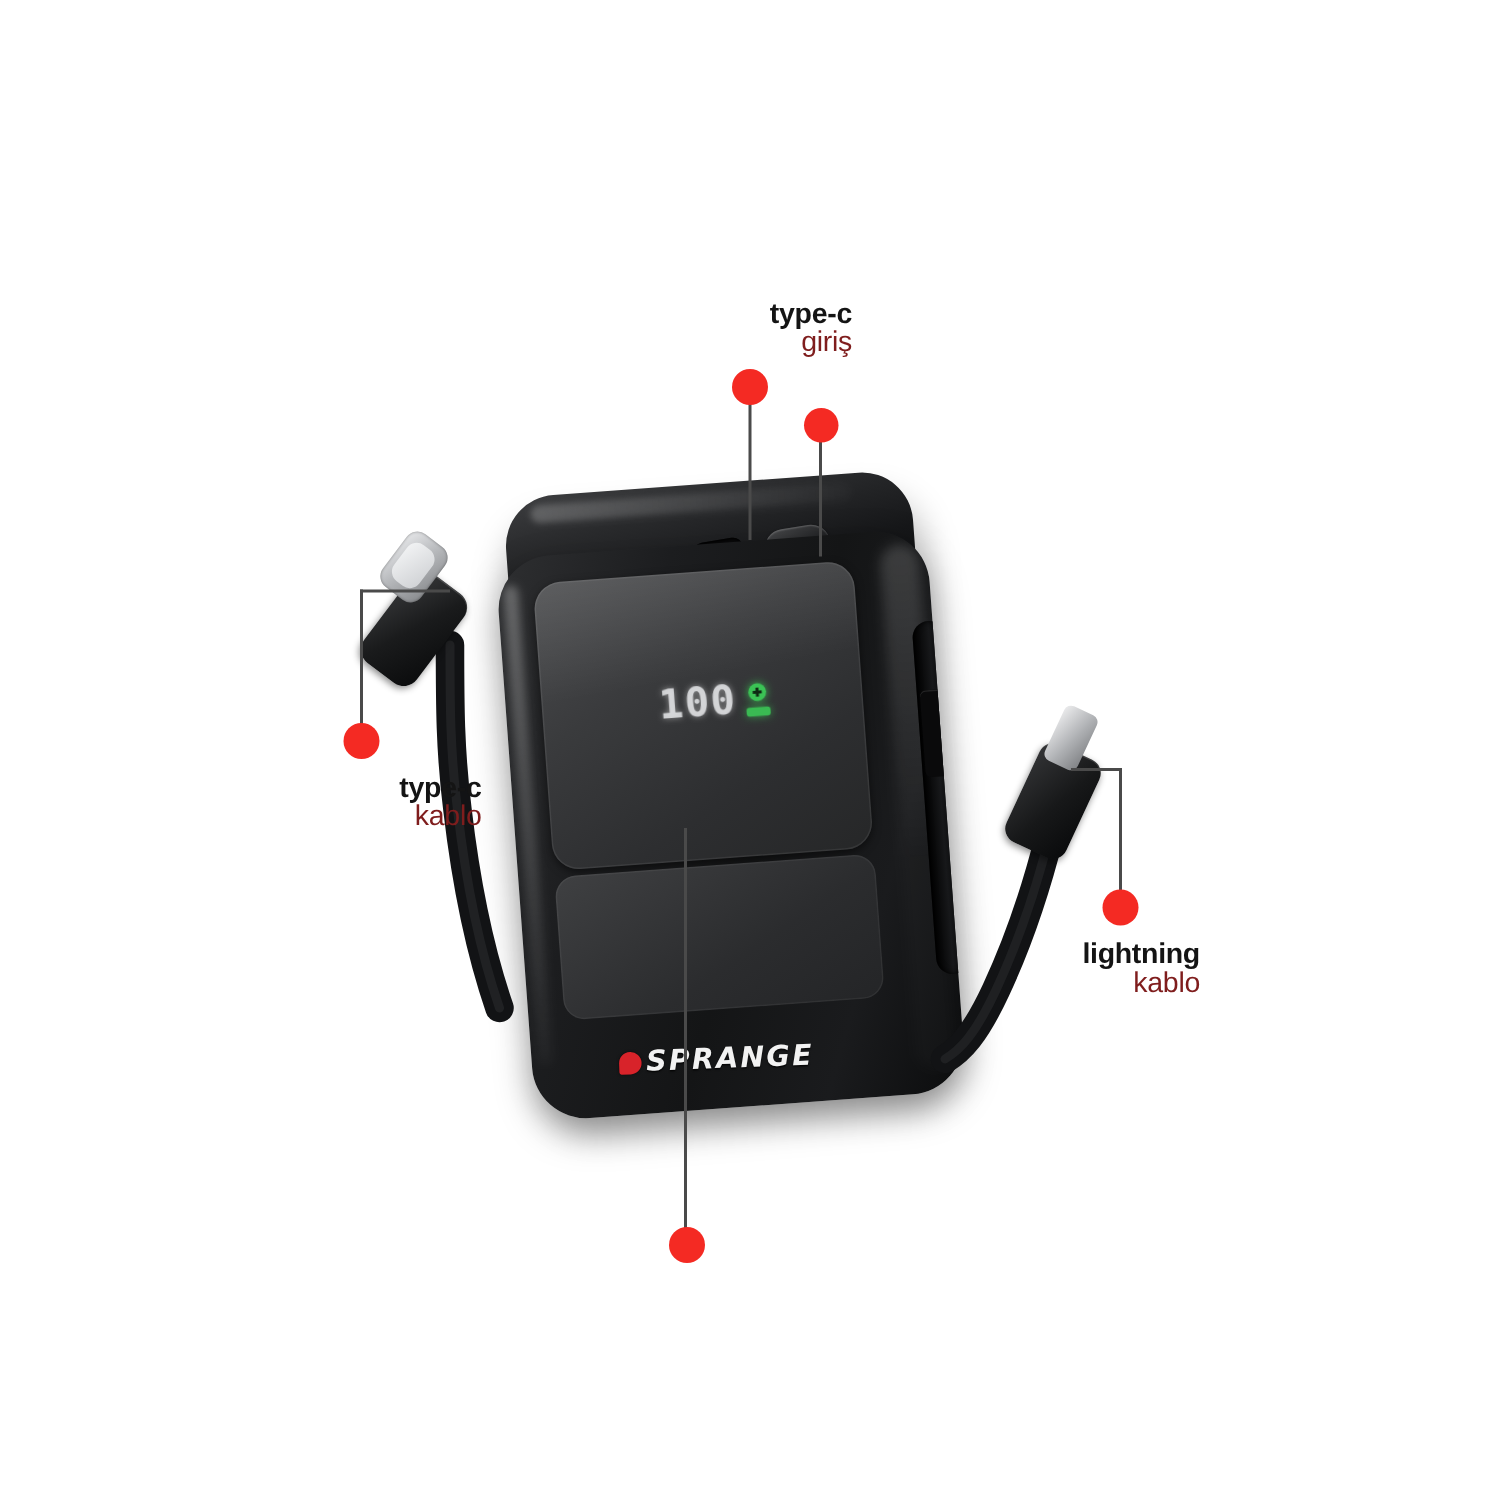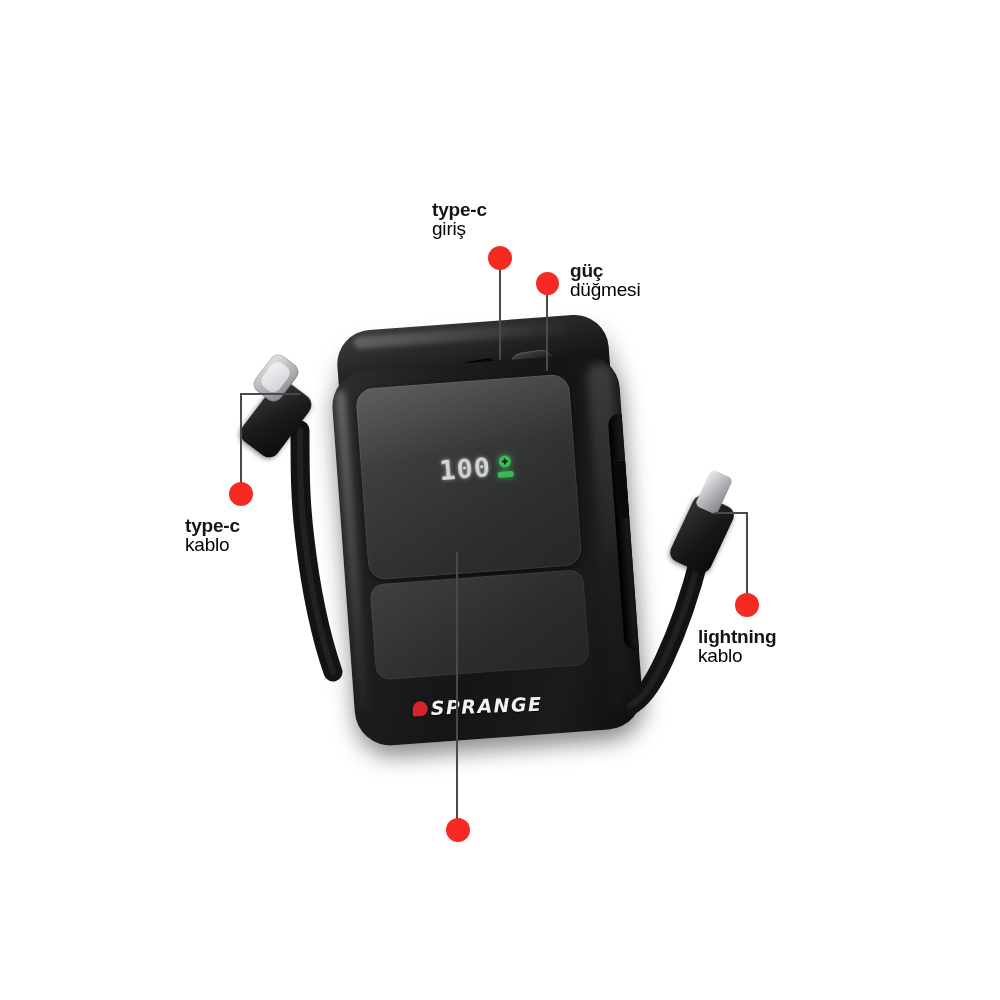--- a/index.html
+++ b/index.html
@@ -8,22 +8,22 @@
     background:#ffffff;
     font-family:"Liberation Sans", sans-serif;
     overflow:hidden;
     position:relative;
   }
   #stage{position:absolute;inset:0;width:1000px;height:1000px;}
 
   
   .callout{position:absolute;line-height:1.02;}
   .callout .l1{font-weight:bold;font-size:19px;color:#141414;display:block;letter-spacing:-0.2px;}
-  .callout .l2{font-weight:normal;font-size:19px;color:#000000;display:block;letter-spacing:-0.2px;}
-  .c-center{text-align:left;}
+  .callout .l2{font-weight:normal;font-size:19px;color:#7f1d1d;display:block;letter-spacing:-0.2px;}
+  .c-center{text-align:right;}
   .c-left{text-align:left;}
 
   .dot{position:absolute;border-radius:50%;background:#F42A23;}
   .leader{position:absolute;background:#4a4a4a;}
 
   
   #device{
     position:absolute;
     left:336px;top:318px;
     width:300px;height:430px;
@@ -271,37 +271,33 @@
     <div class="tip"></div>
   </div>
 
   <div class="callout c-center" style="left:432px;top:200px;width:136px;">
     <span class="l1">type-c</span>
     <span class="l2">giriş</span>
   </div>
   <div class="leader" style="left:499px;top:264px;width:2px;height:96px;"></div>
   <div class="dot" style="left:488px;top:246px;width:24px;height:24px;"></div>
 
-  <div class="callout c-left" style="left:570px;top:261px;width:160px;">
-    <span class="l1">güç</span>
-    <span class="l2">düğmesi</span>
-  </div>
   <div class="leader" style="left:546px;top:293px;width:2px;height:78px;"></div>
   <div class="dot" style="left:536px;top:272px;width:23px;height:23px;"></div>
 
   <div class="callout c-center" style="left:185px;top:516px;width:136px;">
     <span class="l1">type-c</span>
     <span class="l2">kablo</span>
   </div>
 
   <div class="leader" style="left:240px;top:393px;width:60px;height:2px;"></div>
   <div class="leader" style="left:240px;top:393px;width:2px;height:94px;"></div>
   <div class="dot" style="left:229px;top:482px;width:24px;height:24px;"></div>
 
-  <div class="callout c-center" style="left:698px;top:627px;width:144px;">
+  <div class="callout c-center" style="left:656px;top:627px;width:144px;">
     <span class="l1">lightning</span>
     <span class="l2">kablo</span>
   </div>
   <div class="leader" style="left:714px;top:512px;width:34px;height:2px;"></div>
   <div class="leader" style="left:746px;top:512px;width:2px;height:86px;"></div>
   <div class="dot" style="left:735px;top:593px;width:24px;height:24px;"></div>
 
   <div class="leader" style="left:456px;top:552px;width:2px;height:278px;"></div>
   <div class="dot" style="left:446px;top:818px;width:24px;height:24px;"></div>
 

